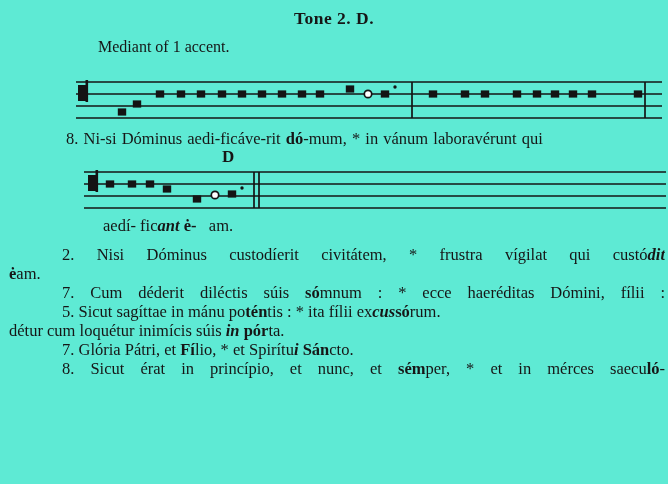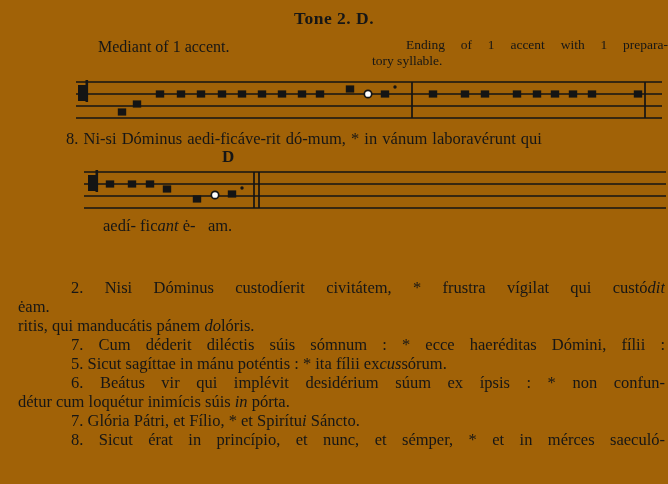--- a/index.html
+++ b/index.html
@@ -1,54 +1,50 @@
 <!DOCTYPE html>
 <html><head>
 <meta charset="utf-8">
 <style>
   html,body{margin:0;padding:0;background:#e8e8e8;}
   .page{
-    position:relative;width:668px;height:484px;background:#a16207;
+    position:relative;width:668px;height:484px;background:#5eead4;
     font-family:"Liberation Serif","DejaVu Serif",serif;color:#161616;
     overflow:hidden;
   }
   .title{
     position:absolute;top:8px;left:0;right:0;text-align:center;
     font-weight:700;font-size:17.5px;letter-spacing:.5px;
   }
   .hdr-left{position:absolute;top:38px;left:98px;font-size:16px;}
   .hdr-right{position:absolute;top:37px;left:372px;width:296px;font-size:13.5px;line-height:15.5px;}
   .hdr-right .l1{text-indent:34px;text-align:justify;text-align-last:justify;}
   .staff{position:absolute;display:block;}
   .s1{left:76px;top:75px;}
   .s2{left:76px;top:168px;}
   .line{font-size:16.5px;white-space:nowrap;}
   .v1{position:absolute;left:66px;top:129px;word-spacing:1px;}
   .dlabel{position:absolute;left:222px;top:147px;font-weight:700;font-size:17px;}
   .mtext{position:absolute;left:103px;top:216px;}
-  .verses{position:absolute;left:18px;right:3px;top:245px;margin-top:33px;}
+  .verses{position:absolute;left:9px;right:3px;top:245px;}
   .verses .line{line-height:19px;height:19px;white-space:normal;overflow:hidden;}
   .verses .ind{text-indent:53px;}
   .verses .j{text-align:justify;text-align-last:justify;}
-  .bseg{font-weight:400;}
-  .iseg{font-style:italic;}
+  .bseg{font-weight:700;}
+  .iseg{font-style:italic;font-weight:bold;}
 </style>
 </head>
 <body>
 
 <div class="page">
 
   <div class="title">Tone 2. D.</div>
 
   <div class="hdr-left">Mediant of 1 accent.</div>
 
-  <div class="hdr-right">
-    <div class="l1">Ending of 1 accent with 1 prepara-</div>
-    <div class="l2">tory syllable.</div>
-  </div>
 
   <svg class="staff s1" id="staff0" width="592" height="50" viewBox="0 0 592 50">
       <line x1="0" y1="7" x2="586" y2="7" stroke="#141414" stroke-width="1.7"></line>
       <line x1="0" y1="19" x2="586" y2="19" stroke="#141414" stroke-width="1.7"></line>
       <line x1="0" y1="31" x2="586" y2="31" stroke="#141414" stroke-width="1.7"></line>
       <line x1="0" y1="43" x2="586" y2="43" stroke="#141414" stroke-width="1.7"></line>
       <rect x="2" y="10" width="8" height="8" fill="#141414"></rect>
       <rect x="2" y="18" width="8" height="8" fill="#141414"></rect>
       <rect x="9.5" y="5" width="2.6" height="22" fill="#141414"></rect>
       <rect x="41.8" y="33.4" width="8.4" height="7.2" fill="#141414"></rect>
@@ -101,22 +97,20 @@
       <circle cx="166" cy="20" r="1.7" fill="#141414"></circle>
       <line x1="178" y1="4" x2="178" y2="40" stroke="#141414" stroke-width="1.7"></line>
       <line x1="183" y1="4" x2="183" y2="40" stroke="#141414" stroke-width="1.7"></line>
     </svg>
 
   <div class="mtext line"><span>aedí- fic</span><span class="iseg">ant</span><span> </span><span class="bseg">ė-</span><span>&nbsp;&nbsp;&nbsp;am.</span></div>
 
   <div class="verses">
     <div class="line ind j"><span>2. Nisi Dóminus custodíerit civitátem, * frustra vígilat qui custó</span><span class="iseg">dit</span></div>
     <div class="line"><span class="bseg">ė</span><span>am.</span></div>
-    <div class="line"><span>ritis, qui manducátis pánem </span><span class="iseg">do</span><span class="bseg">ló</span><span>ris.</span></div>
     <div class="line ind j"><span>7. Cum déderit diléctis súis </span><span class="bseg">só</span><span>mnum : * ecce haeréditas Dómini, fílii :</span></div>
     <div class="line ind"><span>5. Sicut sagíttae in mánu po</span><span class="bseg">tén</span><span>tis : * ita fílii ex</span><span class="iseg">cus</span><span class="bseg">só</span><span>rum.</span></div>
-    <div class="line ind j"><span>6. Beátus vir qui implévit desidérium súum ex </span><span class="bseg">íp</span><span>sis : * non confun-</span></div>
     <div class="line"><span>détur cum loquétur inimícis súis </span><span class="iseg">in</span><span> </span><span class="bseg">pór</span><span>ta.</span></div>
     <div class="line ind"><span>7. Glória Pátri, et </span><span class="bseg">Fí</span><span>lio, * et Spirítu</span><span class="iseg">i</span><span> </span><span class="bseg">Sán</span><span>cto.</span></div>
     <div class="line ind j"><span>8. Sicut érat in princípio, et nunc, et </span><span class="bseg">sém</span><span>per, * et in mérces saecu</span><span class="bseg">ló</span><span>-</span></div>
   </div>
 
 </div>
 
 </body></html>

